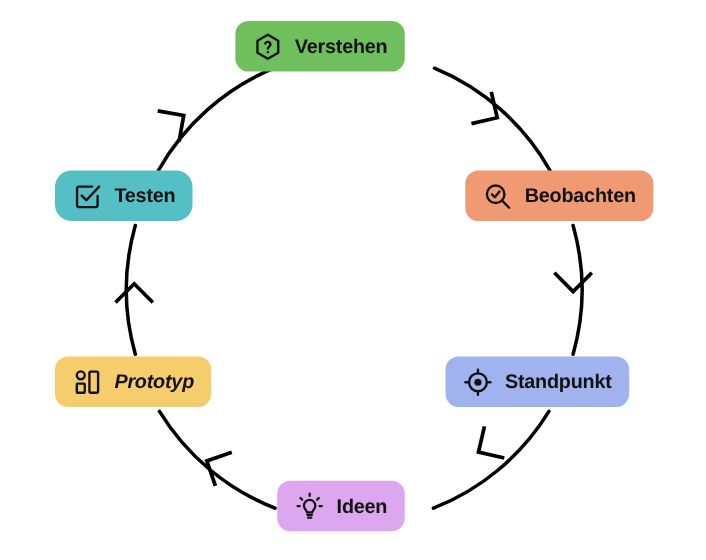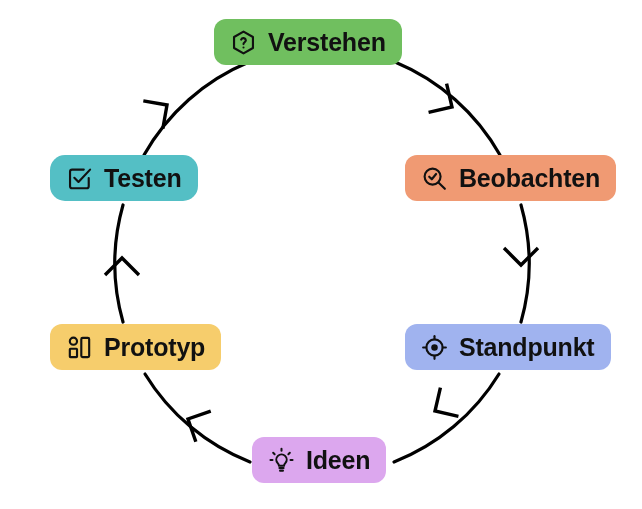--- a/index.html
+++ b/index.html
@@ -41,32 +41,32 @@
   .node .node-icon {
     display: inline-flex;
     align-items: center;
     justify-content: center;
     width: 27px;
     height: 27px;
     margin-right: 11px;
     flex: 0 0 auto;
   }
   .node .node-label {
-    font-size: 25px;
+    font-size: 18px;
     font-weight: bold;
     color: #111111;
     letter-spacing: -0.2px;
     line-height: 1;
   }
   
   #node-verstehen  { left: 214px; top: 19px; }
   #node-beobachten { left: 405px; top: 155px; }
   #node-standpunkt { left: 405px; top: 324px; }
   #node-ideen      { left: 252px; top: 437px; }
-  #node-prototyp   { left: 50px;  top: 324px; }
+  #node-prototyp   { left: 50px;  top: 324px; font-style: italic; }
   #node-testen     { left: 50px;  top: 155px; border-radius: 15px; }
 </style>
 </head>
 <body style="background: rgb(255, 255, 255);">
 
 <div id="diagram">
 
   <svg class="cycle-svg" viewBox="0 0 642 509">
 
     <g fill="none" stroke="#000000" stroke-width="3.2" stroke-linecap="round">
@@ -116,21 +116,21 @@
     <span class="node-icon">
       <svg width="27" height="27" viewBox="0 0 24 24" fill="none" stroke="#111111" stroke-width="1.9" stroke-linecap="round" stroke-linejoin="round">
         <path d="M12 2.3 L20.4 7.1 L20.4 16.9 L12 21.7 L3.6 16.9 L3.6 7.1 Z"></path>
         <path d="M9.9 9.4 a2.2 2.2 0 0 1 4.2 0.7 c0 1.5 -2.1 1.9 -2.1 3.3"></path>
         <circle cx="12" cy="16.4" r="0.95" fill="#111111" stroke="none"></circle>
       </svg>
     </span>
     <span class="node-label">Verstehen</span>
   </div>
 
-  <div class="node" id="node-beobachten" style="background: rgb(240, 154, 115);">
+  <div class="node" id="node-beobachten" style="background: rgb(240, 154, 115); margin-left: 18px;">
     <span class="node-icon">
       <svg width="27" height="27" viewBox="0 0 24 24" fill="none" stroke="#111111" stroke-width="1.9" stroke-linecap="round" stroke-linejoin="round">
         <circle cx="10.3" cy="10.3" r="7.1"></circle>
         <path d="M15.5 15.5 L21.2 21.2"></path>
         <path d="M7.3 10.4 L9.6 12.7 L13.4 8"></path>
       </svg>
     </span>
     <span class="node-label">Beobachten</span>
   </div>
 

